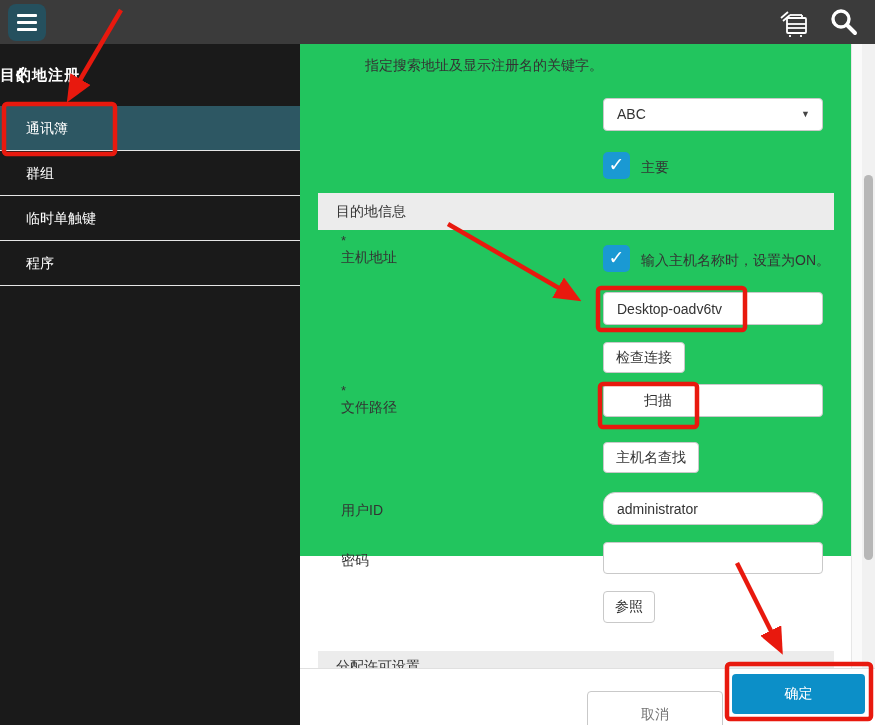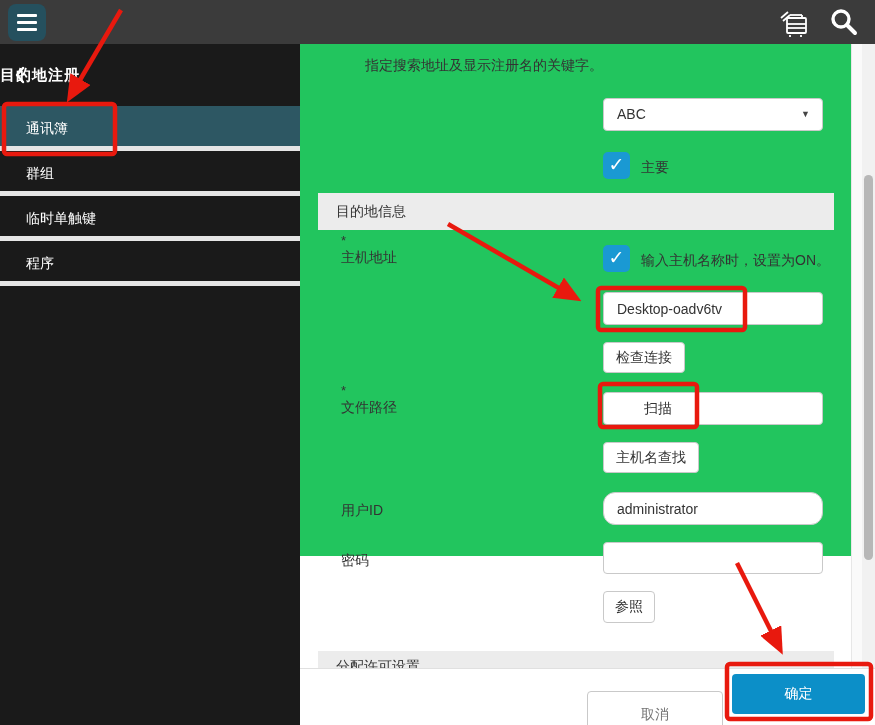--- a/index.html
+++ b/index.html
@@ -14,21 +14,21 @@
   .topbar-icon { position:absolute; top:6px; cursor:pointer; }
   .printer-icon { right:64px; }
   .search-icon { right:16px; }
 
   
   .sidebar { position:absolute; left:0; top:44px; width:300px; height:681px; background:#1a1a1a; z-index:4; }
   .sidebar-header { position:relative; height:62px; display:flex; align-items:center; }
   .back-chevron { position:absolute; left:14px; top:22px; cursor:pointer; }
   .sidebar-title { width:100%; text-align:left; color:#fff; font-size:15px; font-weight:bold; letter-spacing:1px; }
   .menu { position:absolute; left:0; top:62px; width:300px; }
-  .menu-item { height:45px; line-height:44px; padding-left:26px; color:#fff; font-size:14px; border-bottom:5px solid #e5e5e5; cursor:pointer; background:#1a1a1a; }
+  .menu-item { height:45px; line-height:44px; padding-left:26px; color:#fff; font-size:14px; border-bottom:1px solid #e5e5e5; cursor:pointer; background:#1a1a1a; }
   .menu-item.selected { background:#2d5763; }
 
   
   .content { position:absolute; left:300px; top:44px; width:562px; height:512px; background:#22c55e; z-index:3; }
   .hairline { position:absolute; left:851px; top:44px; width:1px; height:624px; background:#e7e7e7; z-index:3; }
   .gutter { position:absolute; left:852px; top:44px; width:10px; height:624px; background:#fafafa; z-index:3; }
 
   .hint-text { position:absolute; left:65px; top:13px; font-size:14px; color:#333; }
 
   .dropdown { position:absolute; left:303px; top:54px; width:220px; height:33px; border:1px solid #c9c9c9; border-radius:4px; background:#fff; font-size:14px; color:#333; line-height:31px; padding:0 13px; cursor:pointer; }
@@ -127,21 +127,21 @@
       <span>✓</span>
     </div>
     <div class="cb-label" style="left:341px; top:208px;">输入主机名称时，设置为ON。</div>
     <input class="text-input" style="top: 248px;" value="Desktop-oadv6tv">
     <button class="sec-btn" style="top:298px; width:82px; height:31px;">检查连接</button>
 
     <div class="field-label" style="top:338px;">
       <span class="req">*</span><br>
       <span>文件路径</span>
     </div>
-    <input class="text-input" style="top: 348px; padding-left: 40px;" value="扫描">
+    <input class="text-input" style="top: 340px; padding-left: 40px;" value="扫描">
     <button class="sec-btn" style="top:398px; width:96px; height:31px;">主机名查找</button>
 
     <div class="field-label" style="top:458px;">用户ID</div>
     <input class="text-input" style="top: 448px; border-radius: 12px;" value="administrator">
 
     <div class="field-label" style="top:508px;">密码</div>
     <input class="text-input" style="top: 498px; height: 32px;" value="">
     <button class="sec-btn" style="top:547px; width:52px; height:32px;">参照</button>
 
     <div class="section-bar cut">

